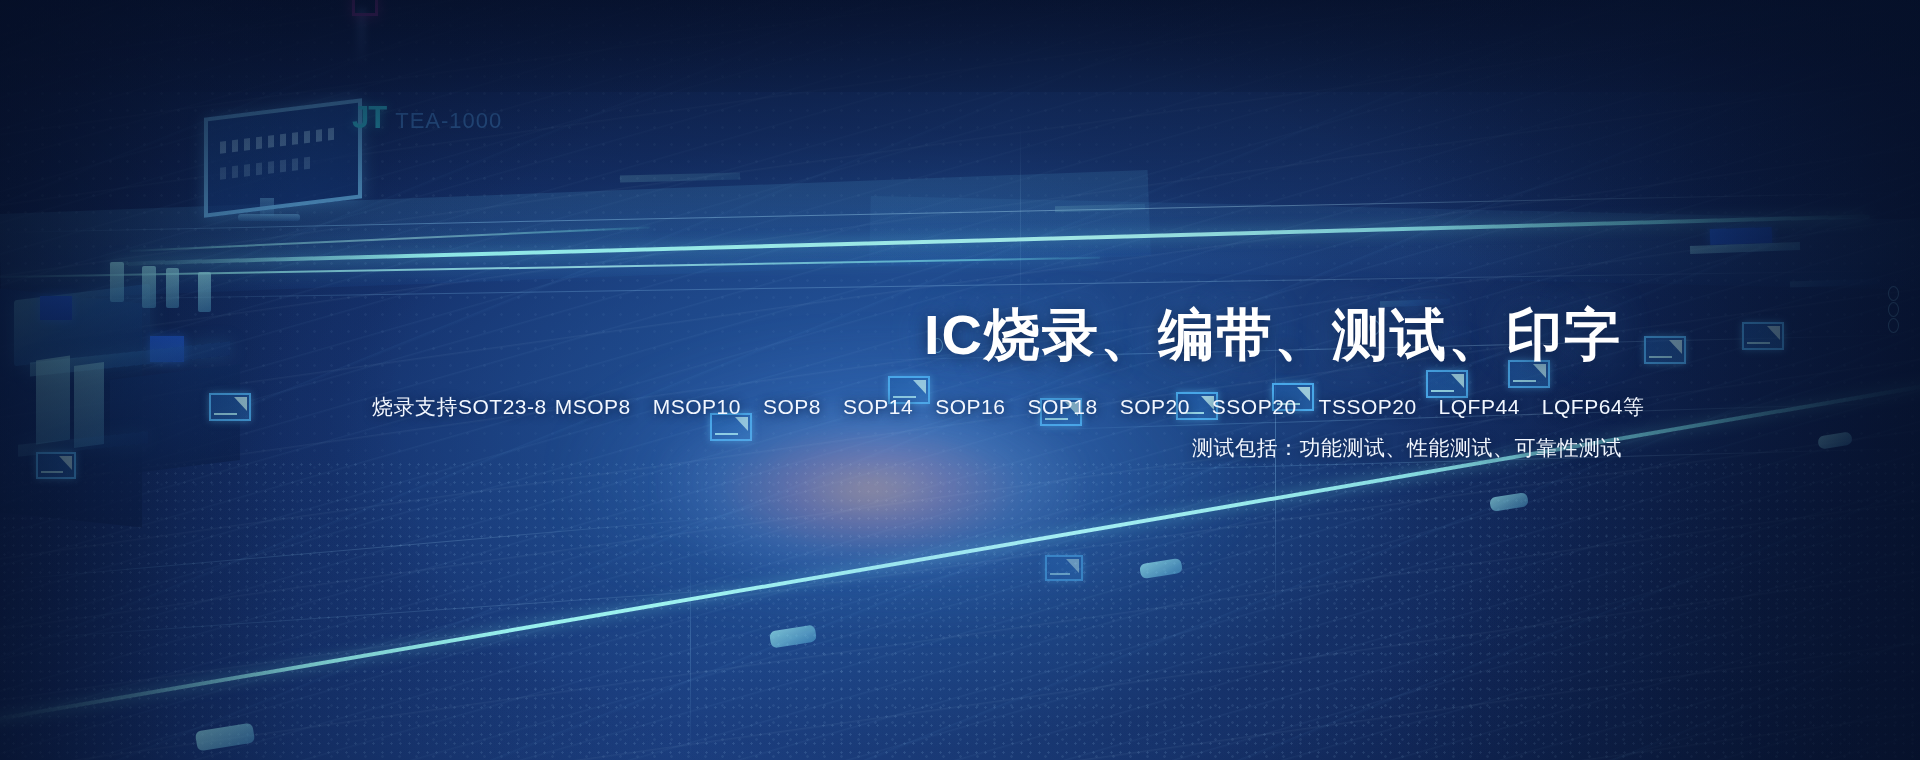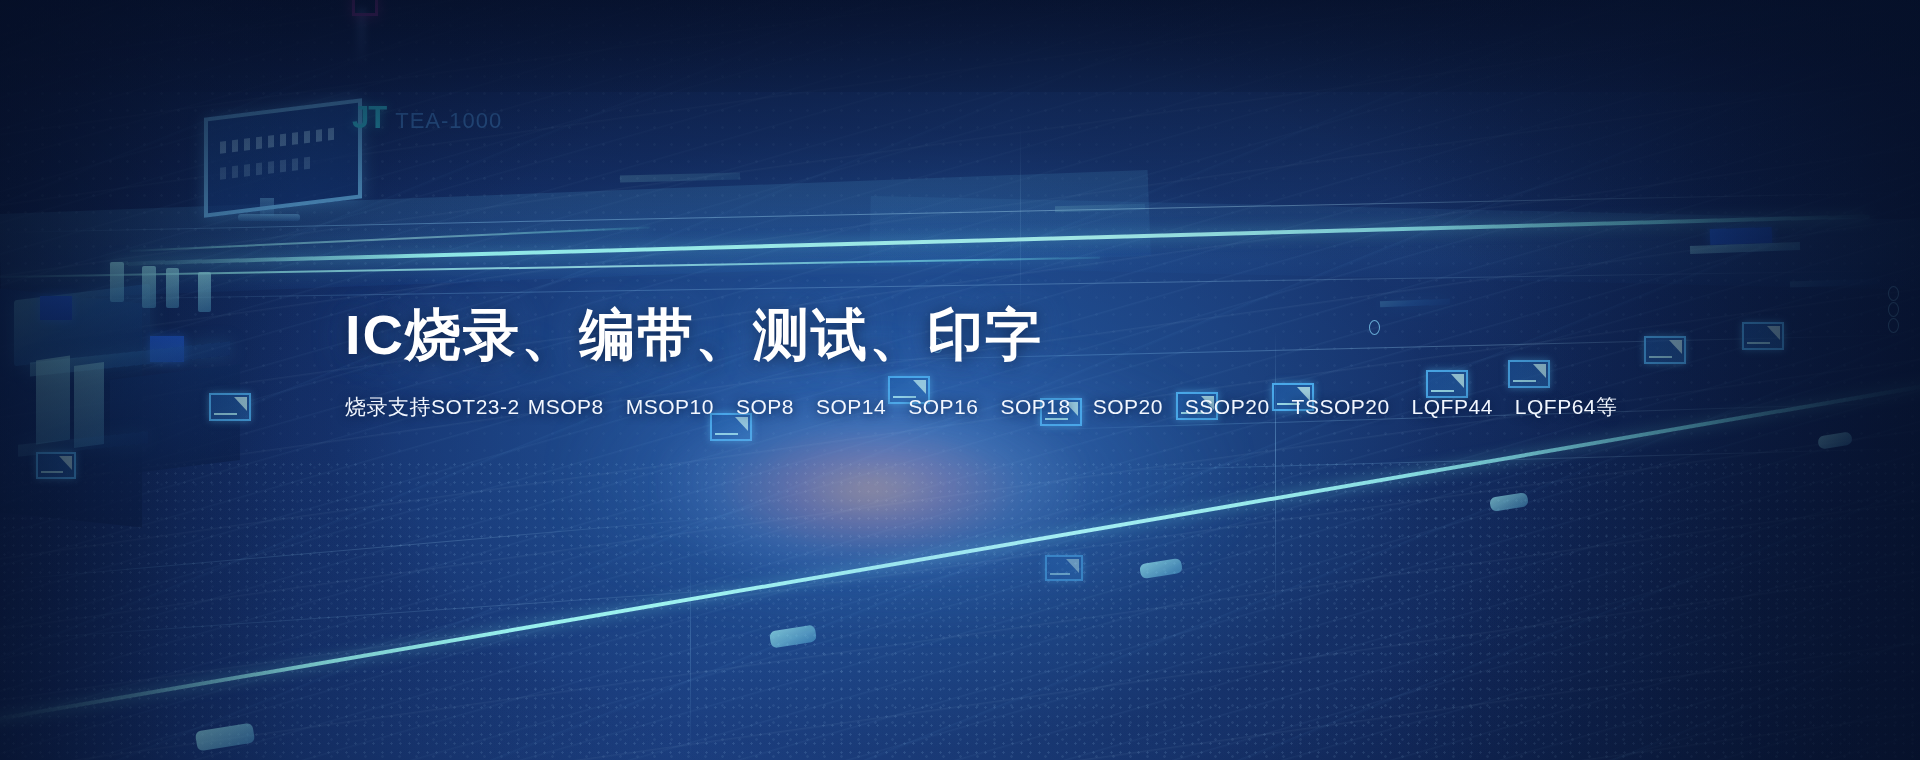--- a/index.html
+++ b/index.html
@@ -260,23 +260,24 @@
     top: 8px;
     width: 9px;
     height: 58px;
     background: linear-gradient(180deg, rgba(120,170,255,0.5) 0%, rgba(90,150,240,0) 100%);
     filter: blur(3px);
   }
 
   
   .content {
     position: absolute;
-    left: 345px;
+    left: 372px;
     top: 306px;
     width: 1250px;
+    text-align: right;
   }
   .headline {
     margin: 0;
     font-size: 56px;
     line-height: 1.04;
     font-weight: 700;
     color: #ffffff;
     letter-spacing: 2px;
     text-shadow: 0 2px 16px rgba(6,22,58,0.85), 0 0 36px rgba(90,160,235,0.45);
     white-space: nowrap;
@@ -400,21 +401,22 @@
   <div class="bg-leftdark"></div>
   <div class="bg-vignette"></div>
 
   <div class="content">
 
     <h1 class="headline">IC烧录、编带、测试、印字</h1>
 
     <div class="sublines">
 
       <div class="subline">
-        <span class="subline-lead">烧录支持SOT23-2</span><span class="pkg">MSOP8</span><span class="pkg">MSOP10</span><span class="pkg">SOP8</span><span class="pkg">SOP14</span><span class="pkg">SOP16</span><span class="pkg">SOP18</span><span class="pkg">SOP20</span><span class="pkg">SSOP20</span><span class="pkg">TSSOP20</span><span class="pkg">LQFP44</span><span class="pkg">LQFP64等</span>
+        <span class="subline-lead">烧录支持SOT23-8</span><span class="pkg">MSOP8</span><span class="pkg">MSOP10</span><span class="pkg">SOP8</span><span class="pkg">SOP14</span><span class="pkg">SOP16</span><span class="pkg">SOP18</span><span class="pkg">SOP20</span><span class="pkg">SSOP20</span><span class="pkg">TSSOP20</span><span class="pkg">LQFP44</span><span class="pkg">LQFP64等</span>
       </div>
 
+      <div class="subline">测试包括：功能测试、性能测试、可靠性测试</div>
 
 
     </div>
   </div>
 
 </div>
 
 </body></html>

